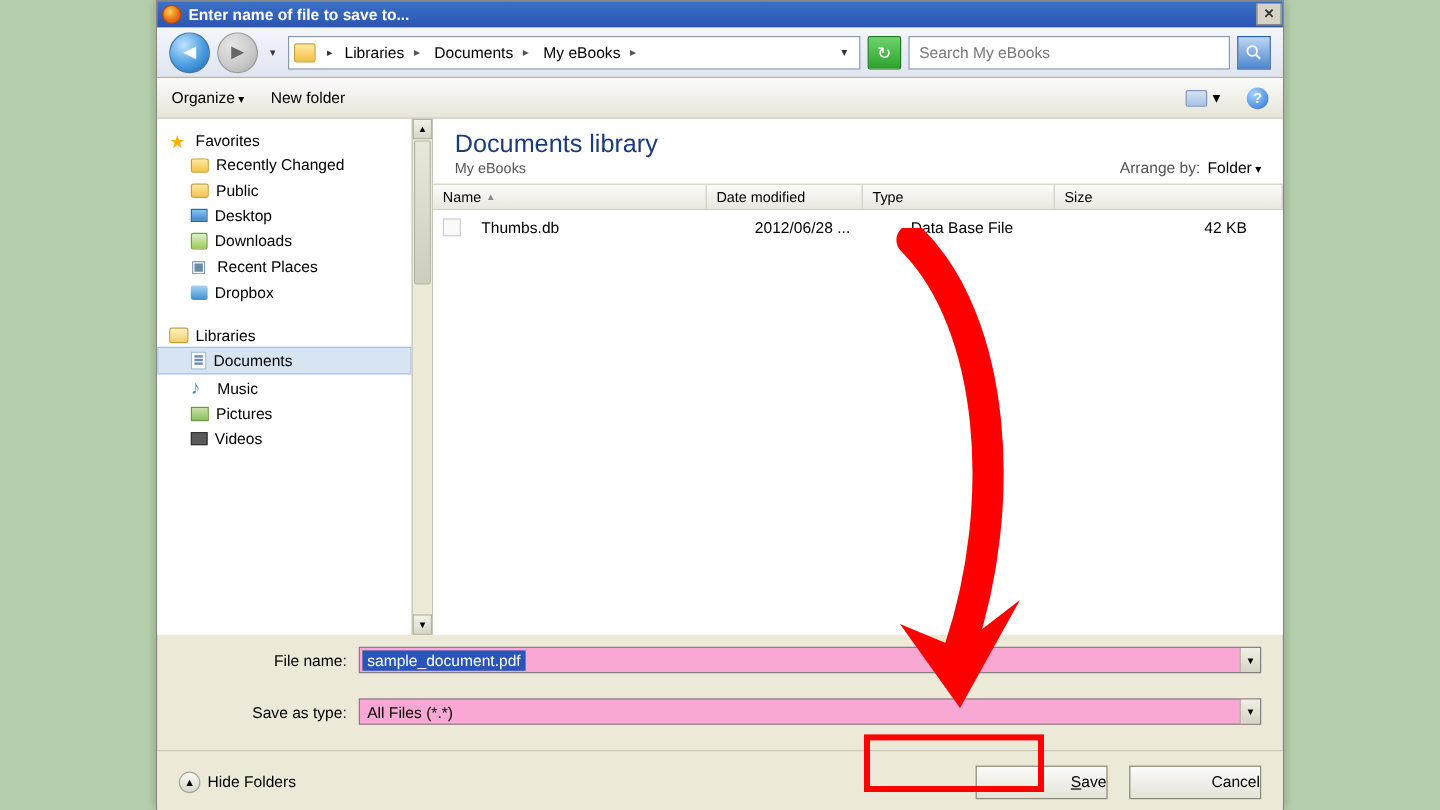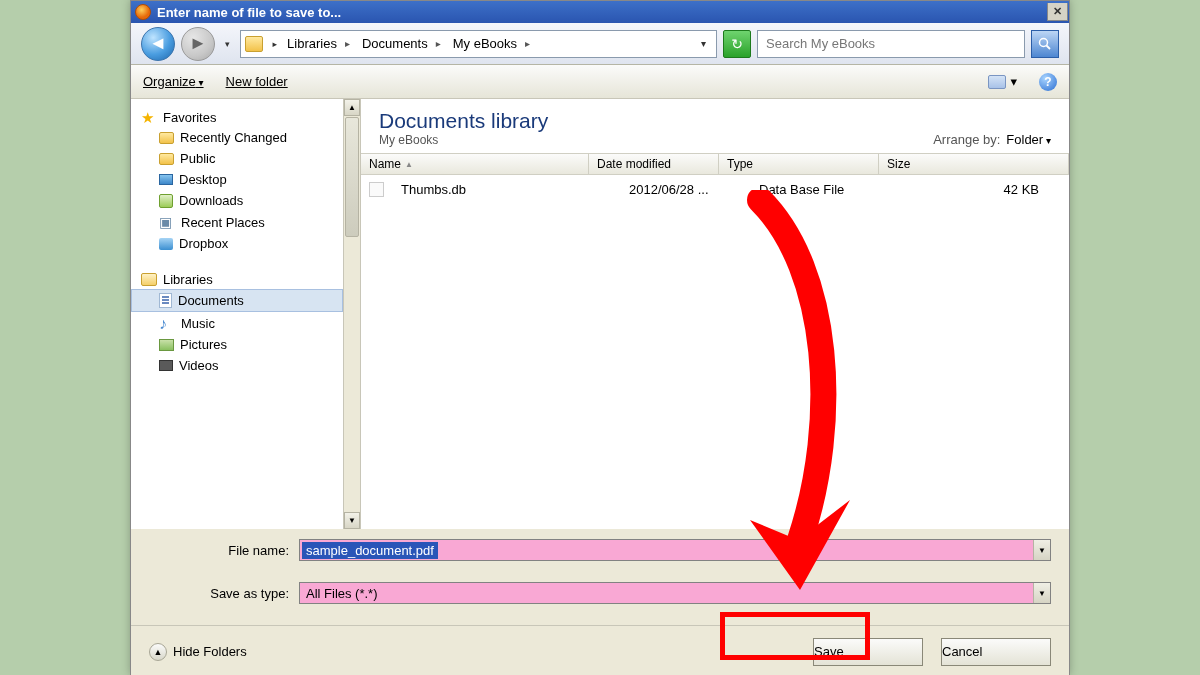--- a/index.html
+++ b/index.html
@@ -16,21 +16,21 @@
 .breadcrumb { flex: 1; display: flex; align-items: center; height: 28px; background: #fff; border: 1px solid #8a9aad; font-size: 13px; padding: 0 4px; cursor: pointer; }
 .breadcrumb .folder-ico { width: 18px; height: 16px; background: linear-gradient(#ffe9a0, #f2c24a); border: 1px solid #c9a030; border-radius: 2px; margin-right: 6px; }
 .breadcrumb .seg { padding: 0 6px; display: flex; align-items: center; gap: 4px; }
 .breadcrumb .seg::after { content: "▸"; color: #555; font-size: 10px; margin-left: 4px; }
 .breadcrumb .seg:last-of-type::after { content: ""; }
 .bc-drop { font-size: 10px; color: #333; margin-left: auto; margin-right: 6px; }
 .refresh { width: 28px; height: 28px; background: linear-gradient(#6fd46f, #2aa22a); border: 1px solid #1c7a1c; display: flex; align-items: center; justify-content: center; color: #fff; font-size: 14px; cursor: pointer; border-radius: 2px; }
 .searchbox { width: 268px; height: 28px; background: #fff; border: 1px solid #8a9aad; display: flex; align-items: center; font-size: 13px; color: #777; padding-left: 8px; }
 .searchbtn { width: 28px; height: 28px; background: linear-gradient(#bcd6f5, #4d86d1); border: 1px solid #2b5ea8; display: flex; align-items: center; justify-content: center; cursor: pointer; color: #fff; }
 .toolbar { height: 34px; background: linear-gradient(#fbfbfa, #e6e5d8); border-bottom: 1px solid #c8c6b8; display: flex; align-items: center; padding: 0 12px; font-size: 13px; gap: 22px; }
-.toolbar .organize, .toolbar .newfolder { cursor: pointer; text-decoration: underline; }
+.toolbar .organize, .toolbar .newfolder { cursor: pointer; }
 .toolbar .organize::after { content: " ▾"; font-size: 10px; }
 .toolbar .spacer { flex: 1; }
 .view-btn { display: flex; align-items: center; gap: 4px; cursor: pointer; }
 .view-icon { width: 18px; height: 14px; background: linear-gradient(#d4e3f6, #a8c2e8); border: 1px solid #7a95c2; border-radius: 2px; }
 .help-icon { width: 18px; height: 18px; border-radius: 50%; background: radial-gradient(circle at 35% 30%, #a8d4ff, #2a6dd1); color: #fff; display: flex; align-items: center; justify-content: center; font-size: 12px; font-weight: bold; cursor: pointer; }
 .body-area { display: flex; height: 430px; }
 .sidebar-wrap { width: 230px; display: flex; border-right: 1px solid #c8c6b8; }
 .sidebar { flex: 1; background: #fff; padding: 8px 0; font-size: 13px; overflow: hidden; }
 .side-scroll { width: 17px; background: #ece9d8; border-left: 1px solid #c8c6b8; display: flex; flex-direction: column; }
 .side-scroll .arrow { height: 17px; background: linear-gradient(#f3f2e9, #d8d6c6); border: 1px solid #b5b3a3; display: flex; align-items: center; justify-content: center; font-size: 8px; cursor: pointer; }
@@ -80,21 +80,21 @@
 .form-row { display: flex; align-items: center; margin-bottom: 21px; font-size: 13px; }
 .form-row label { width: 150px; text-align: right; padding-right: 10px; }
 .combo { flex: 1; height: 22px; border: 1px solid #828282; background: #f9a8d4; display: flex; align-items: center; position: relative; }
 .combo .val { padding: 0 6px; font-size: 13px; }
 .combo .val.selected { background: #2a55b8; color: #fff; padding: 1px 4px; margin-left: 2px; }
 .combo .dd { width: 17px; height: 100%; background: linear-gradient(#f0efe5, #d6d4c4); border-left: 1px solid #b5b3a3; display: flex; align-items: center; justify-content: center; font-size: 8px; cursor: pointer; margin-left: auto; }
 .footer { height: 52px; border-top: 1px solid #c8c6b8; background: #ece9d8; display: flex; align-items: center; padding: 0 18px; }
 .hide-folders { display: flex; align-items: center; gap: 6px; font-size: 13px; cursor: pointer; }
 .hide-folders .circ { width: 18px; height: 18px; border-radius: 50%; background: linear-gradient(#fbfbfa, #d8d7ca); border: 1px solid #a8a696; display: flex; align-items: center; justify-content: center; font-size: 9px; }
 .footer .spacer { flex: 1; }
-.btn { width: 110px; height: 28px; background: linear-gradient(#fbfbfa, #e4e3d6); border: 1px solid #8a8878; font-size: 13px; cursor: pointer; display: flex; align-items: center; justify-content: flex-start; }
+.btn { width: 110px; height: 28px; background: linear-gradient(#fbfbfa, #e4e3d6); border: 1px solid #8a8878; font-size: 13px; cursor: pointer; display: flex; align-items: center; justify-content: flex-end; }
 .btn.save { margin-right: 18px; }
 .btn .ul { text-decoration: underline; }
 .highlight-box { position: absolute; border: 5px solid #ff0000; }
 .arrow-svg { position: absolute; pointer-events: none; }
 </style>
 </head>
 <body>
 
 <div class="dialog">
 

